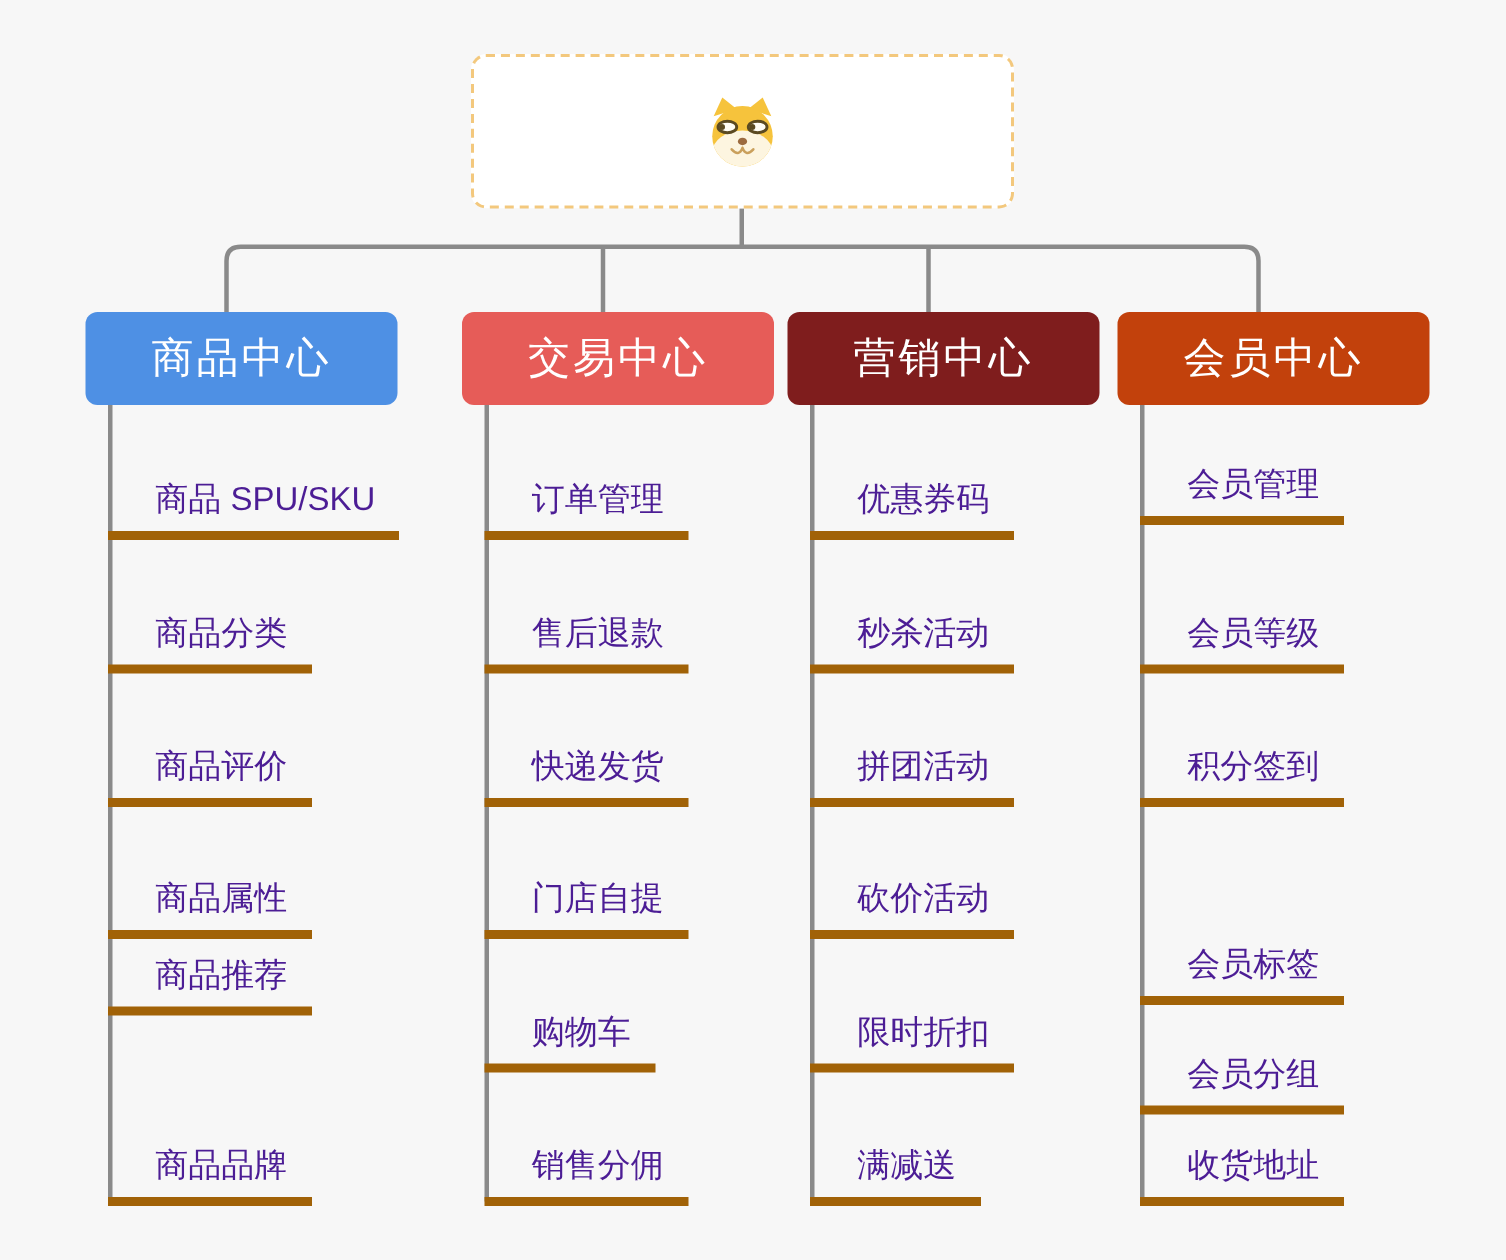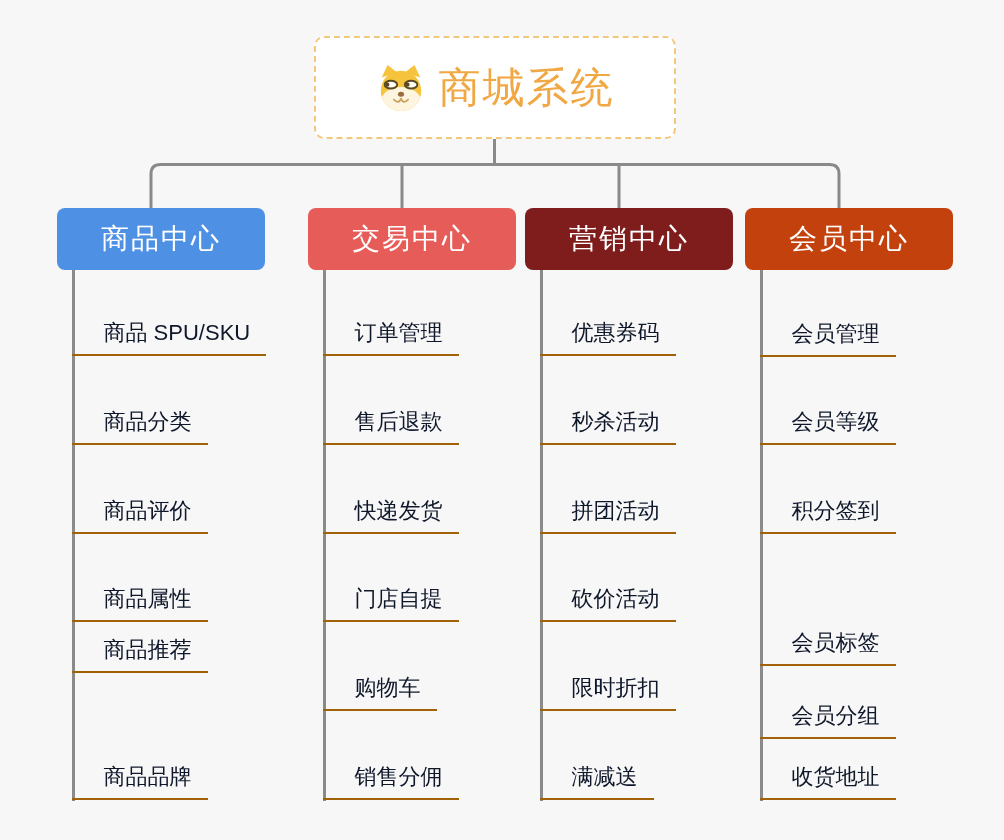--- a/index.html
+++ b/index.html
@@ -51,24 +51,24 @@
     color:#ffffff;
     font-size:28px;
     letter-spacing:2px;
     cursor:pointer;
     white-space:nowrap;
   }
   .leaf-node{
     position:absolute;
     line-height:27px;
     font-size:22px;
-    color:#0f172a;
+    color:#4c1d95;
     white-space:nowrap;
     padding:0 16px 8px 32px;
-    border-bottom:2px solid #a16207;
+    border-bottom:6px solid #a16207;
     cursor:pointer;
   }
 </style>
 </head>
 <body>
 
 <div class="canvas">
 
   <svg class="connectors" width="1004" height="840">
     <path d="M494.5 139 V164.5
@@ -94,21 +94,20 @@
           <ellipse cx="26" cy="40" rx="21" ry="15" fill="#fdf5e0"></ellipse>
         </g>
         <ellipse cx="15.5" cy="22.5" rx="6.5" ry="4" fill="#fffdf5" stroke="#5b4a21" stroke-width="2"></ellipse>
         <ellipse cx="36.5" cy="22.5" rx="6.5" ry="4" fill="#fffdf5" stroke="#5b4a21" stroke-width="2"></ellipse>
         <circle cx="11.8" cy="22.5" r="2.1" fill="#5b4a21"></circle>
         <circle cx="32.8" cy="22.5" r="2.1" fill="#5b4a21"></circle>
         <ellipse cx="26" cy="32.5" rx="3.2" ry="2.6" fill="#9c6b3f"></ellipse>
         <path d="M18.5 38 q5 5.5 7.5 -1 M26 37 q2.5 6.5 7.5 1" fill="none" stroke="#caa05c" stroke-width="1.8" stroke-linecap="round"></path>
       </svg>
     </span>
-    <span class="root-title">商城系统</span>
   </div>
 
   <div id="tree-holder">
       <div class="branch-node" style="left: 57px; background: rgb(78, 144, 228);">商品中心</div>
       <div class="leaf-node" style="left: 71.5px; top: 319px;">商品 SPU/SKU</div>
       <div class="leaf-node" style="left: 71.5px; top: 408px;">商品分类</div>
       <div class="leaf-node" style="left: 71.5px; top: 497px;">商品评价</div>
       <div class="leaf-node" style="left: 71.5px; top: 585px;">商品属性</div>
       <div class="leaf-node" style="left: 71.5px; top: 636px;">商品推荐</div>
       <div class="leaf-node" style="left: 71.5px; top: 763px;">商品品牌</div>
@@ -120,21 +119,21 @@
       <div class="leaf-node" style="left: 322.5px; top: 674px;">购物车</div>
       <div class="leaf-node" style="left: 322.5px; top: 763px;">销售分佣</div>
       <div class="branch-node" style="left: 525px; background: #7f1d1d;">营销中心</div>
       <div class="leaf-node" style="left: 539.5px; top: 319px;">优惠券码</div>
       <div class="leaf-node" style="left: 539.5px; top: 408px;">秒杀活动</div>
       <div class="leaf-node" style="left: 539.5px; top: 497px;">拼团活动</div>
       <div class="leaf-node" style="left: 539.5px; top: 585px;">砍价活动</div>
       <div class="leaf-node" style="left: 539.5px; top: 674px;">限时折扣</div>
       <div class="leaf-node" style="left: 539.5px; top: 763px;">满减送</div>
       <div class="branch-node" style="left: 745px; background: #c2410c;">会员中心</div>
-      <div class="leaf-node" style="left: 759.5px; top: 320px;">会员管理</div>
+      <div class="leaf-node" style="left: 759.5px; top: 309px;">会员管理</div>
       <div class="leaf-node" style="left: 759.5px; top: 408px;">会员等级</div>
       <div class="leaf-node" style="left: 759.5px; top: 497px;">积分签到</div>
       <div class="leaf-node" style="left: 759.5px; top: 585px; margin-top: 44px;">会员标签</div>
       <div class="leaf-node" style="left: 759.5px; top: 702px;">会员分组</div>
       <div class="leaf-node" style="left: 759.5px; top: 763px;">收货地址</div>
     </div>
 
 </div>
 
 </body></html>

